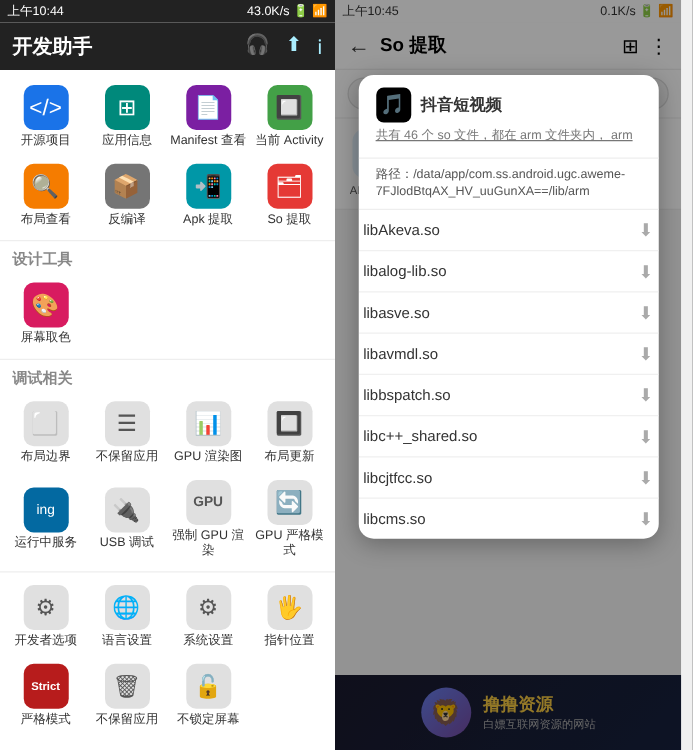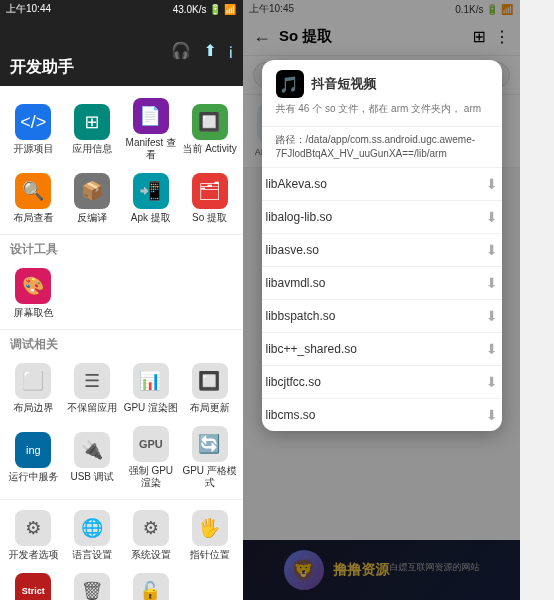--- a/index.html
+++ b/index.html
@@ -8,21 +8,21 @@
       height: 600px;
       display: flex;
       flex-direction: row;
       font-family: 'Arial', sans-serif;
       overflow: hidden;
       background: #f0f0f0;
     }
 
     
     .left-panel {
-      width: 243px;
+      width: 268px;
       height: 600px;
       background: #fff;
       display: flex;
       flex-direction: column;
       overflow: hidden;
     }
 
     .status-bar-left {
       background: #222;
       color: #fff;
@@ -39,21 +39,20 @@
       color: #fff;
       padding: 8px 10px;
       display: flex;
       justify-content: space-between;
       align-items: center;
     }
     .left-header-title {
       font-size: 16px;
       font-weight: bold;
       color: #fff;
-      margin-top: 31px;
     }
     .left-header-icons {
       display: flex;
       gap: 12px;
     }
     .header-icon {
       color: #aef;
       font-size: 16px;
       cursor: pointer;
     }
@@ -266,20 +265,21 @@
     .modal-app-name {
       font-size: 13px;
       font-weight: bold;
       color: #333;
     }
 
     .modal-subtitle {
       font-size: 10px;
       color: #777;
       line-height: 1.4;
+      text-decoration: underline;
     }
 
     .modal-path {
       font-size: 10px;
       color: #555;
       padding: 6px 14px;
       border-bottom: 1px solid #eee;
       line-height: 1.4;
     }
 
@@ -328,20 +328,21 @@
       border-radius: 50%;
       background: linear-gradient(135deg, #667eea, #764ba2);
       display: flex;
       align-items: center;
       justify-content: center;
       font-size: 20px;
     }
 
     .banner-text-block {
       display: flex;
+      flex-direction: column;
     }
 
     .banner-title {
       font-size: 14px;
       font-weight: bold;
       color: #f5c842;
     }
 
     .banner-subtitle {
       font-size: 9px;

